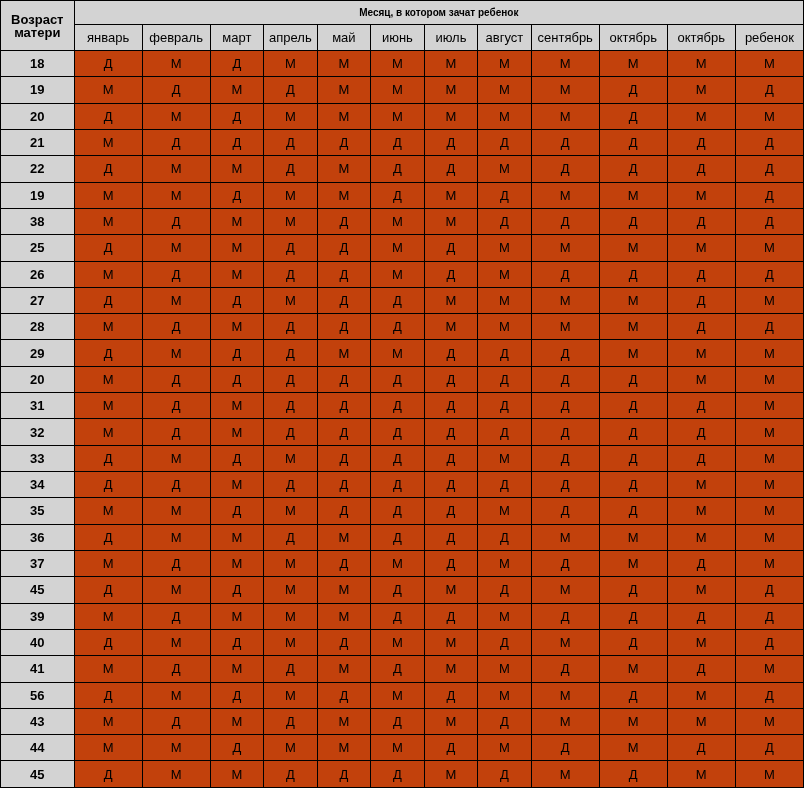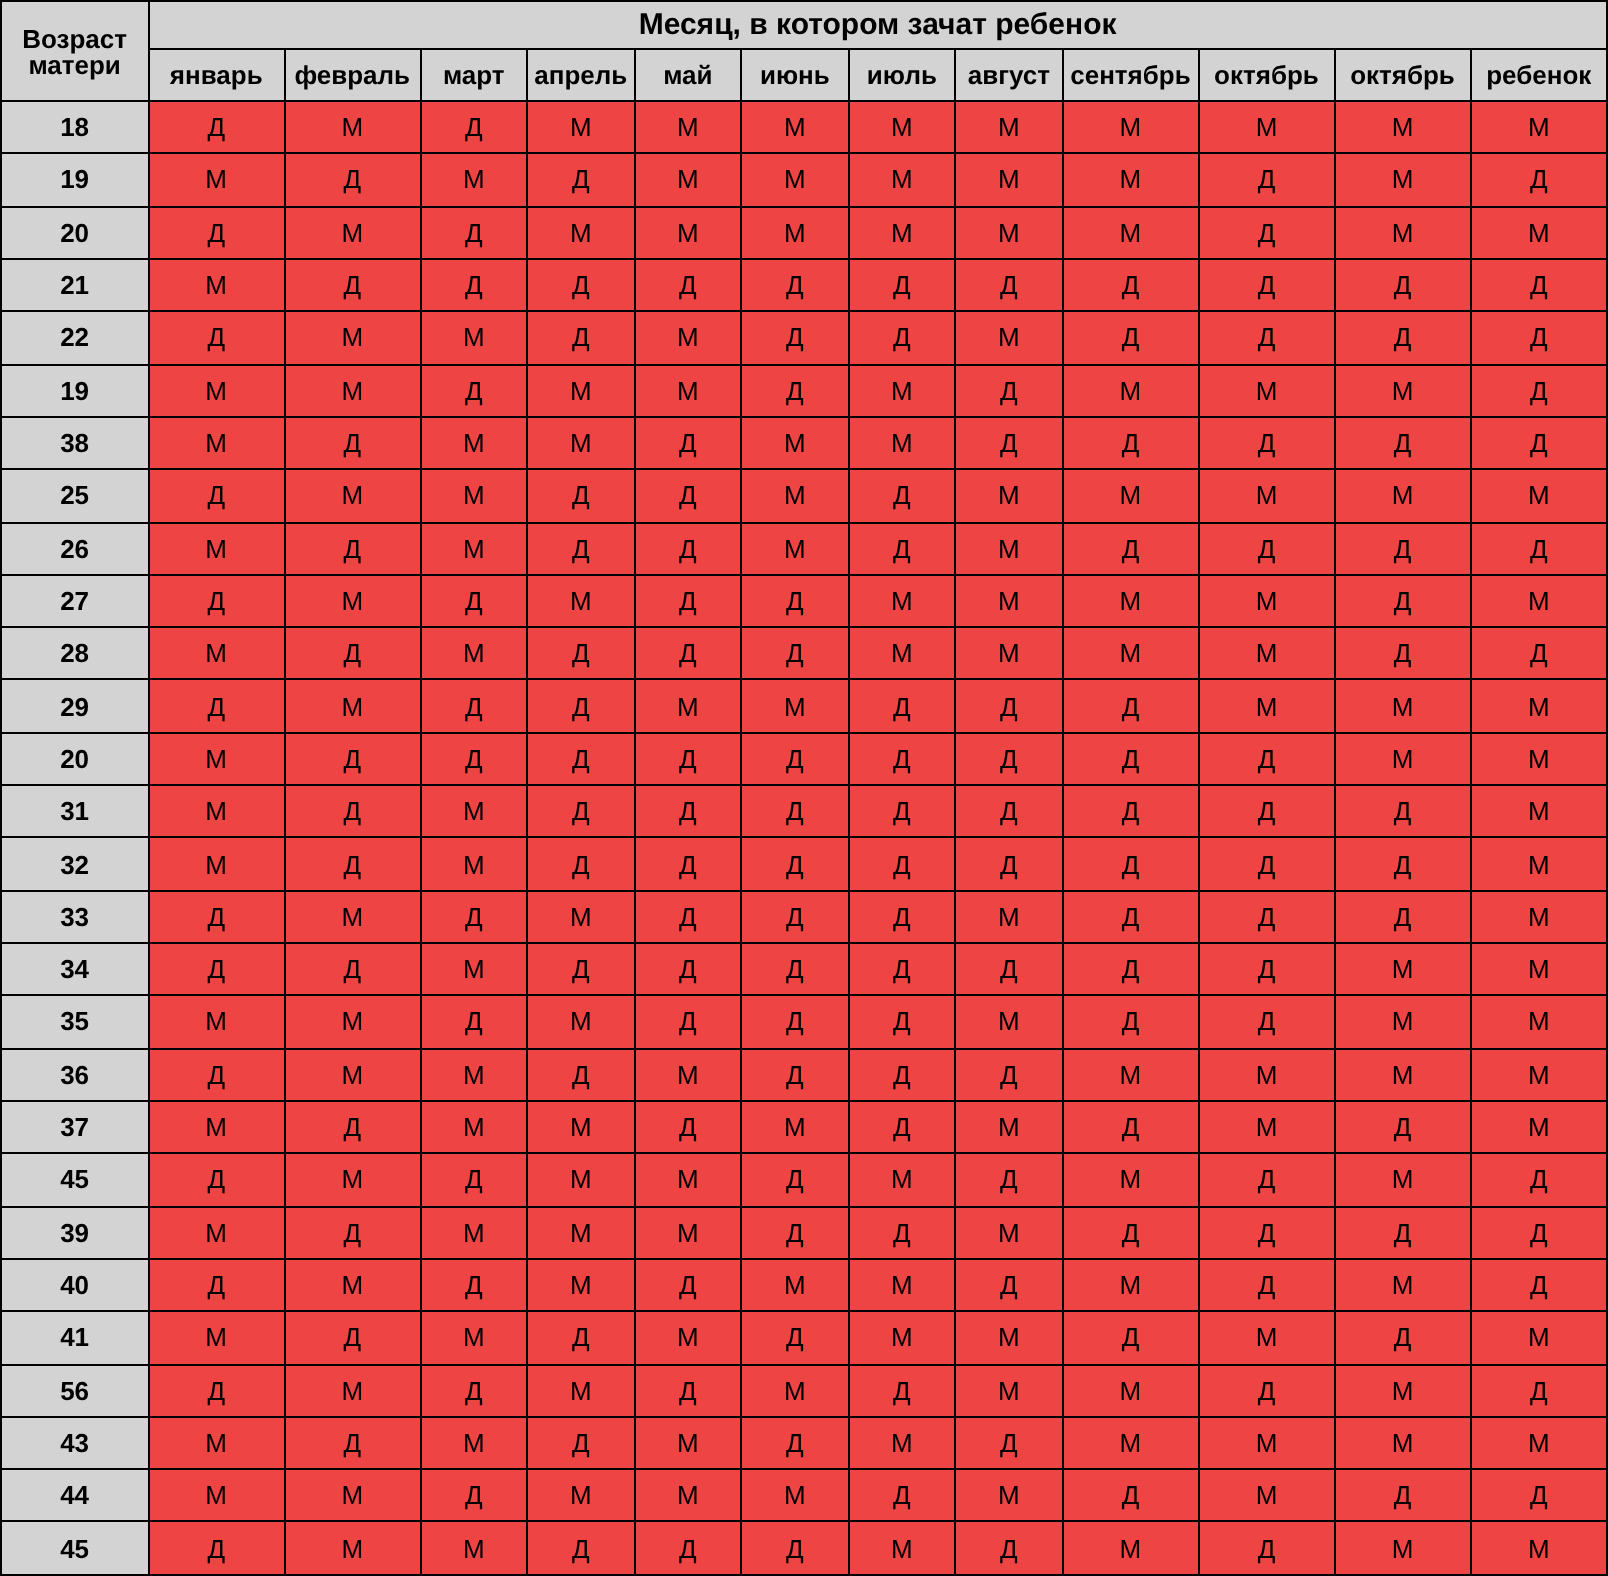--- a/index.html
+++ b/index.html
@@ -8,41 +8,41 @@
     font-family:Arial,Helvetica,sans-serif;
     width:804px;
     height:788px;
     overflow:hidden;
   }
   table{
     border-collapse:collapse;
     table-layout:fixed;
     width:804px;
     height:788px;
-    background:#ef4444;
+    background:#c2410c;
   }
   th,td{
     border:1px solid #000;
     text-align:center;
     vertical-align:middle;
     font-size:13px;
     padding:0;
     height:26px;
     line-height:1;
     box-sizing:border-box;
   }
   th{
-    font-weight:bold;
+    font-weight:normal;
     background:#d3d3d3;
   }
   .age-col{width:66px;}
   .month-col{width:61px;}
   .month-col.narrow{width:48px;}
   .month-header{
-    font-size:15px;
+    font-size:10px;
     font-weight:bold;
     height:24px;
   }
   .rowhead{
     font-weight:bold;
   }
 </style>
 </head>
 <body>
 

